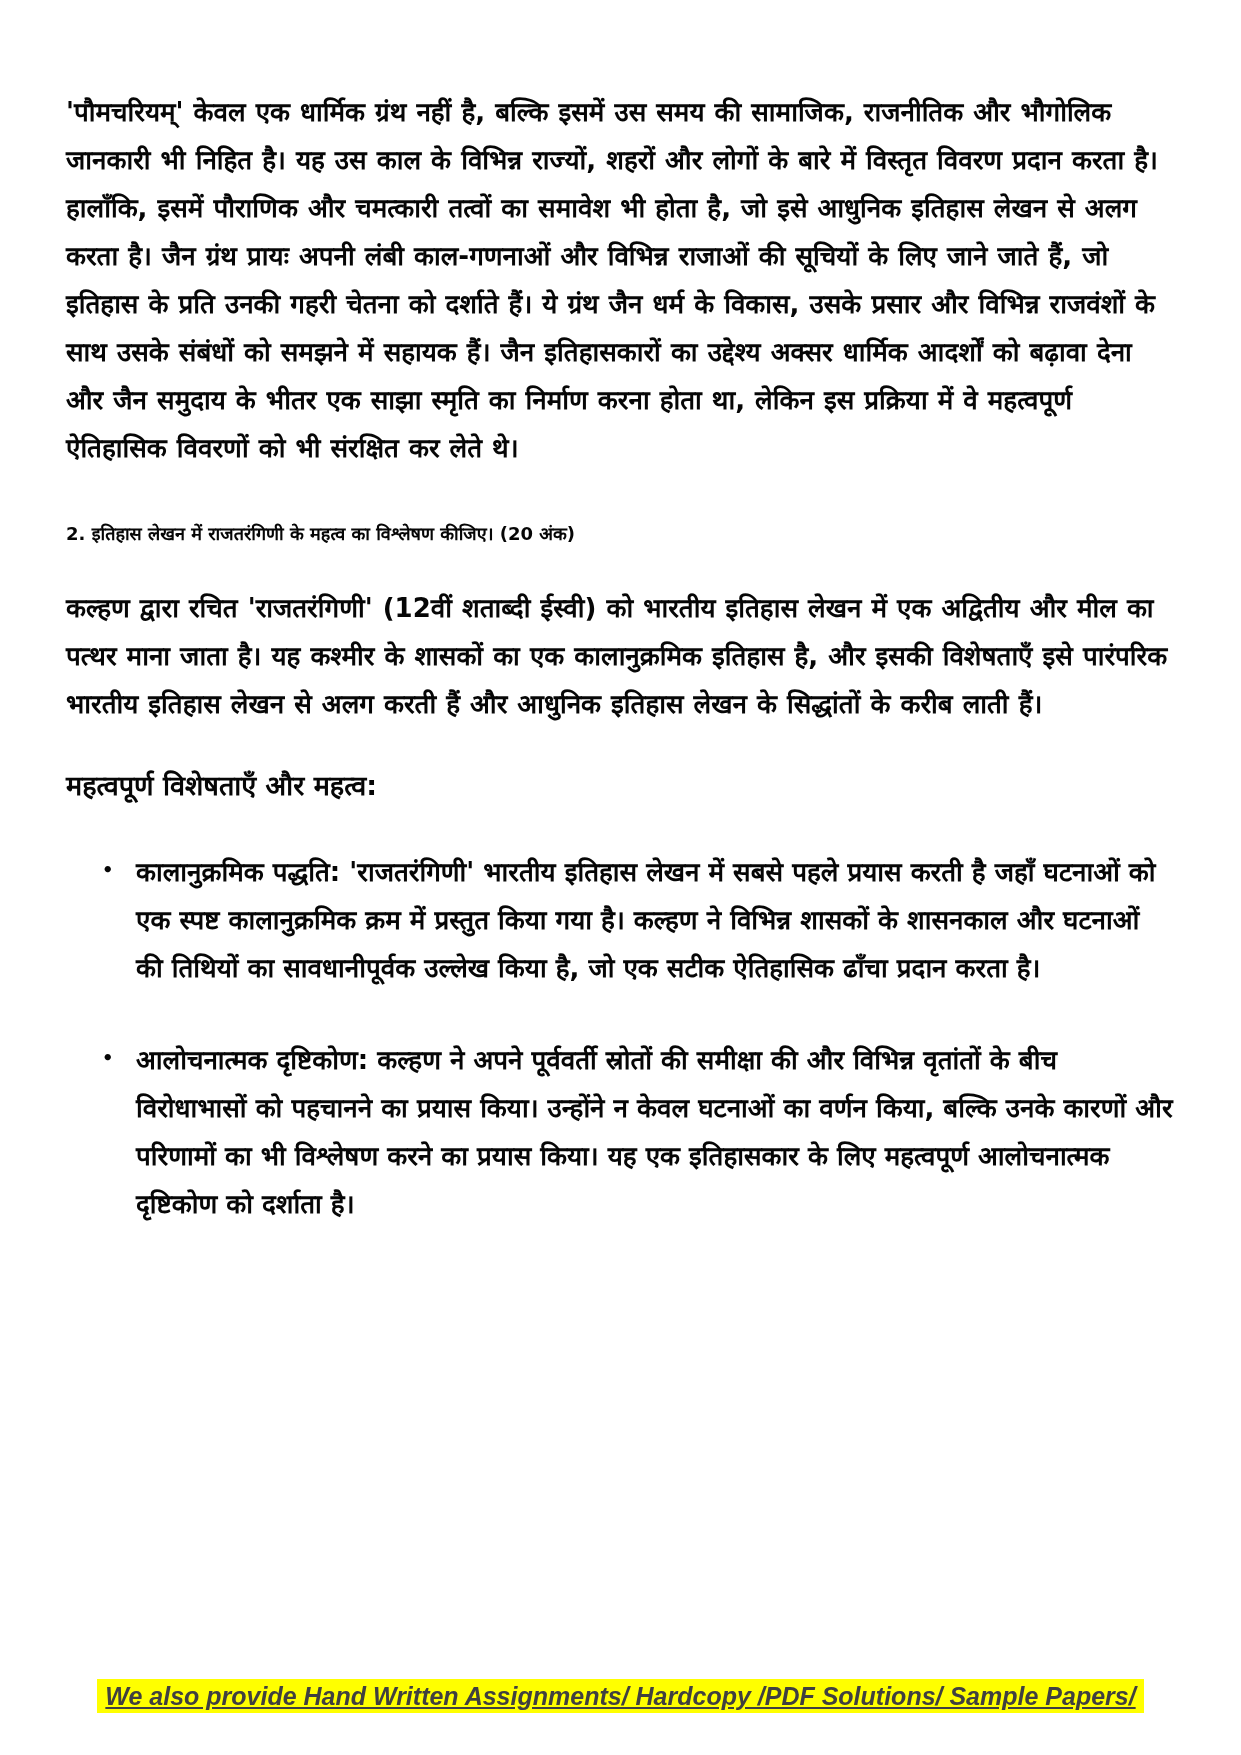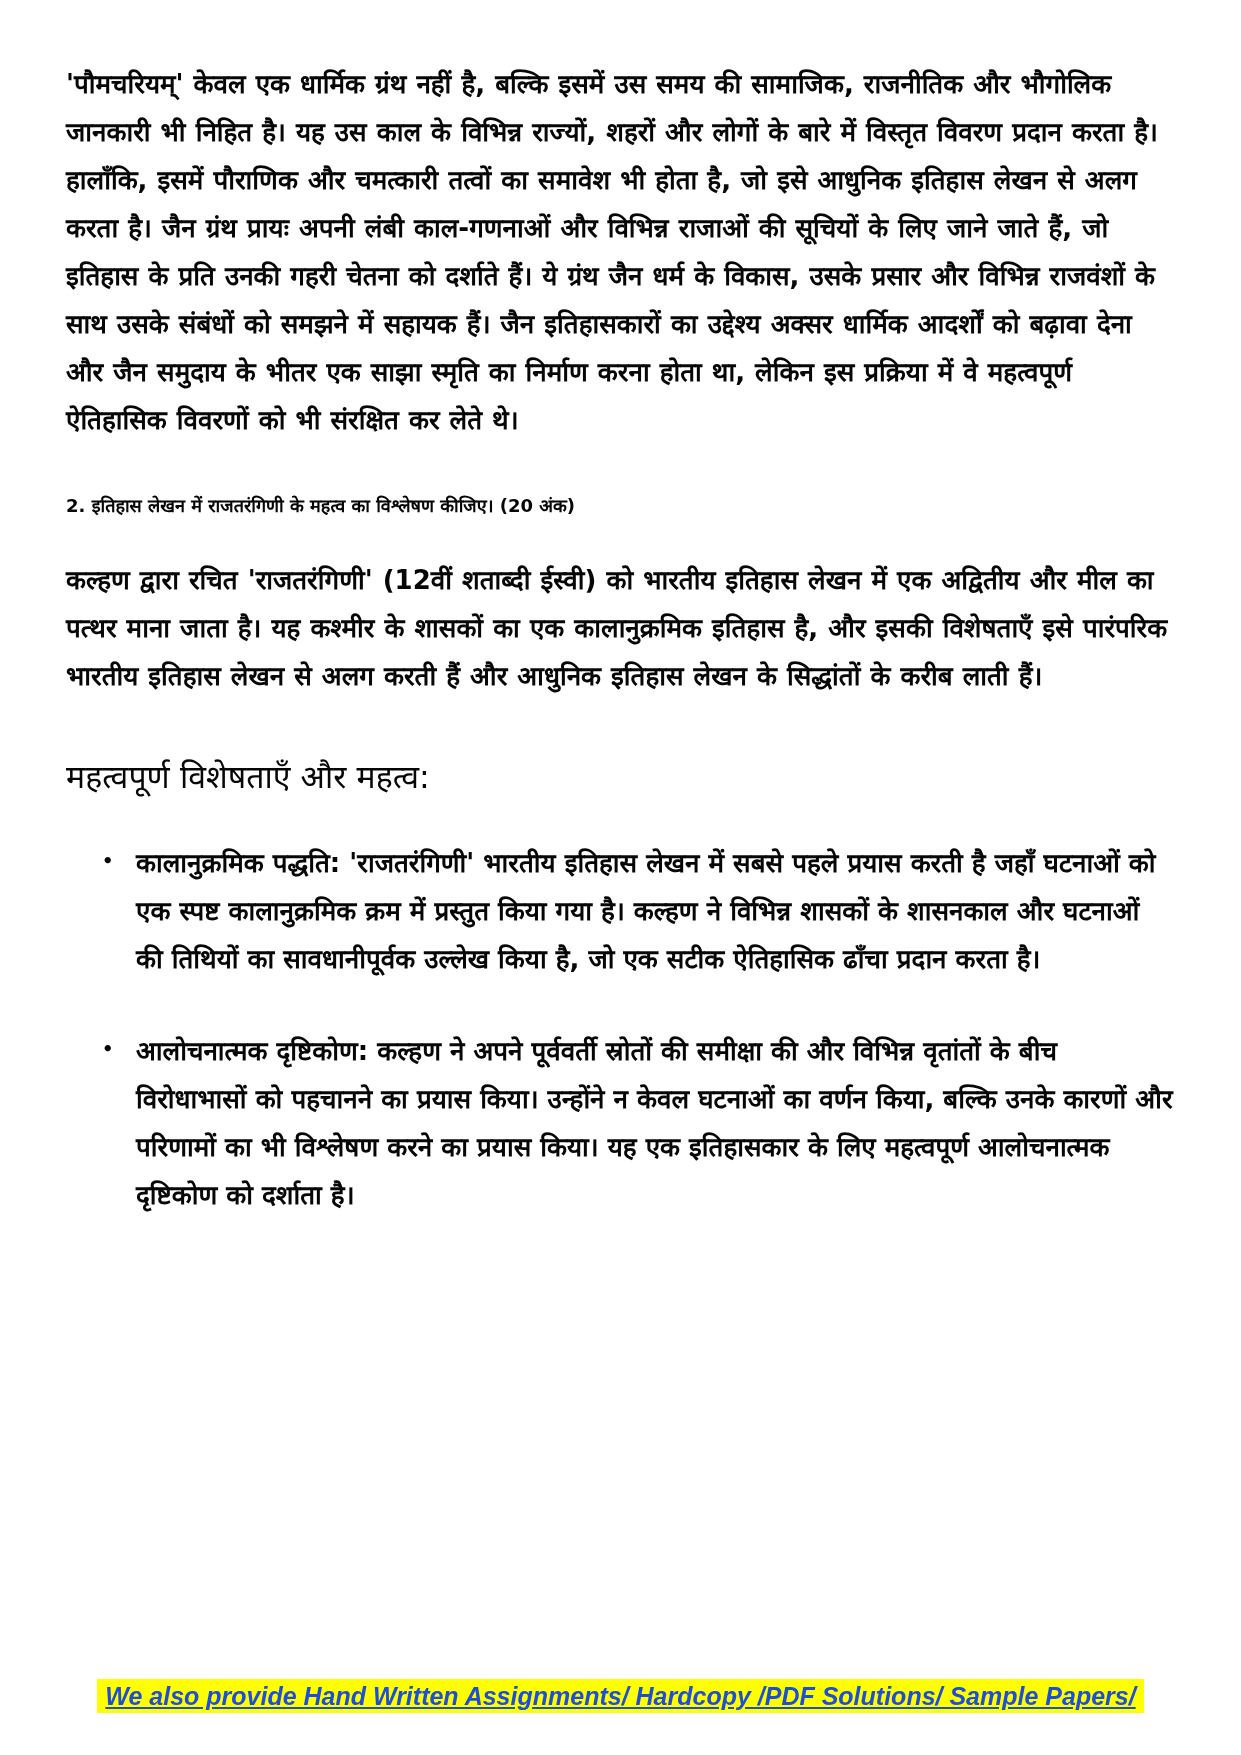--- a/index.html
+++ b/index.html
@@ -9,42 +9,42 @@
     background: #ffffff;
     position: relative;
     font-family: "DejaVu Sans", sans-serif;
     color: #060606;
     overflow: hidden;
   }
   .page {
     box-sizing: border-box;
     width: 1241px;
     height: 1755px;
-    padding: 60px 68px 0 66px;
+    padding: 88px 68px 0 66px;
     position: relative;
   }
   .para {
     font-size: 26px;
     line-height: 48px;
     font-weight: 600;
     margin: 0 0 26px 0;
     text-align: left;
     word-spacing: 1px;
   }
   .question {
     font-size: 18px;
     line-height: 48px;
     font-weight: 600;
     margin: 38px 0 26px 0;
   }
   .section-heading {
-    font-size: 32px;
+    font-size: 27px;
     line-height: 48px;
-    font-weight: 400;
-    margin: 53px 0 22px 0;
+    font-weight: 700;
+    margin: 34px 0 22px 0;
   }
   ul.points {
     list-style: none;
     margin: 38px 0 0 0;
     padding: 0;
   }
   ul.points li {
     position: relative;
     padding-left: 70px;
     margin-bottom: 44px;
@@ -64,21 +64,21 @@
     position: absolute;
     left: 0;
     right: 0;
     bottom: 38px;
     text-align: center;
     font-family: "Liberation Sans", sans-serif;
     font-size: 25px;
     line-height: 41px;
     font-weight: bold;
     font-style: italic;
-    color: #1d4ed8;
+    color: #404040;
   }
   .footer .hl {
     background: #ffff00;
     text-decoration: underline;
     padding: 3px 8px;
   }
 </style>
 </head>
 <body>
 

